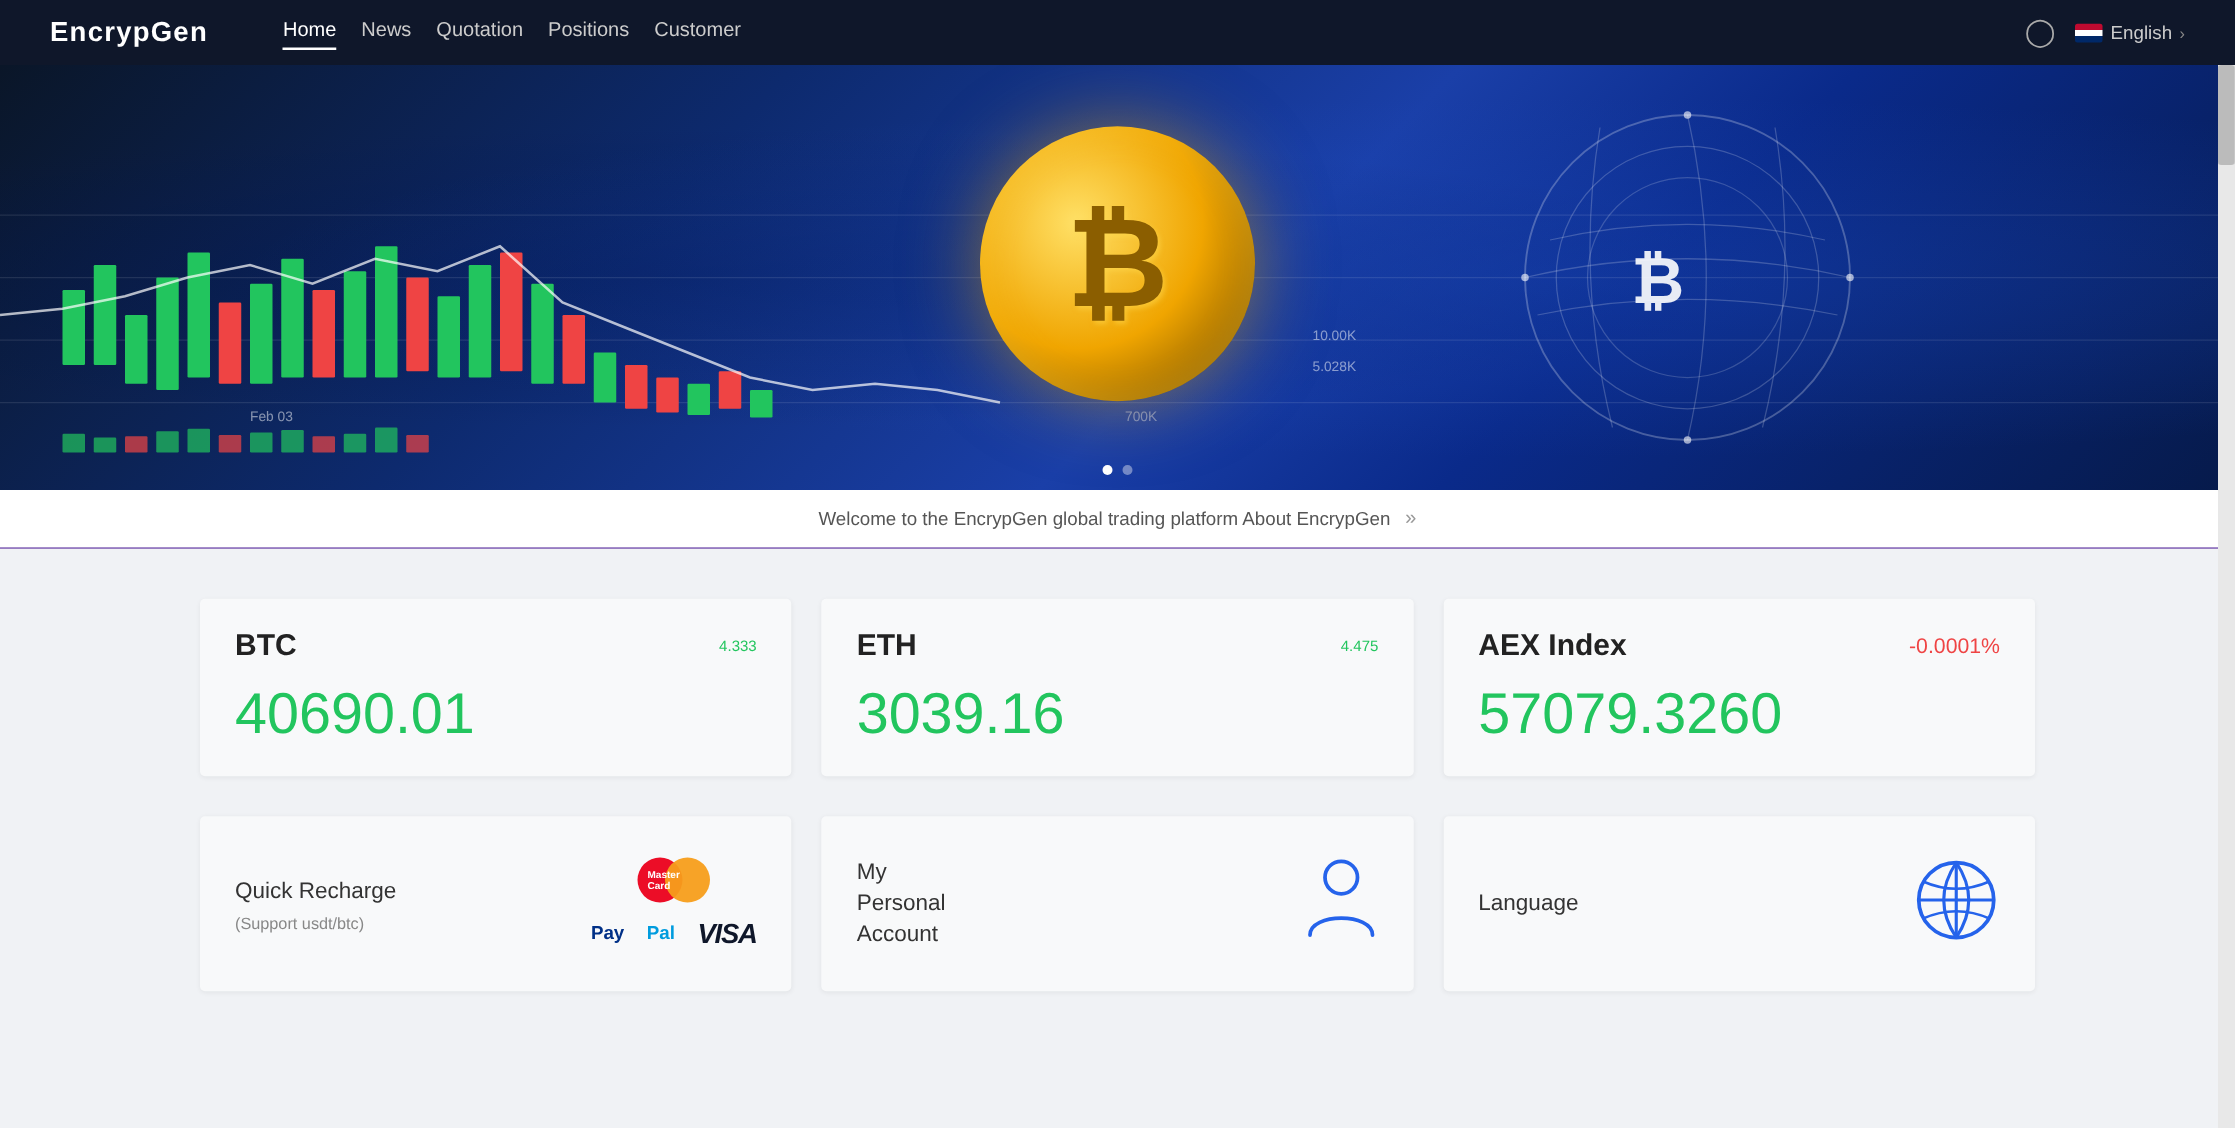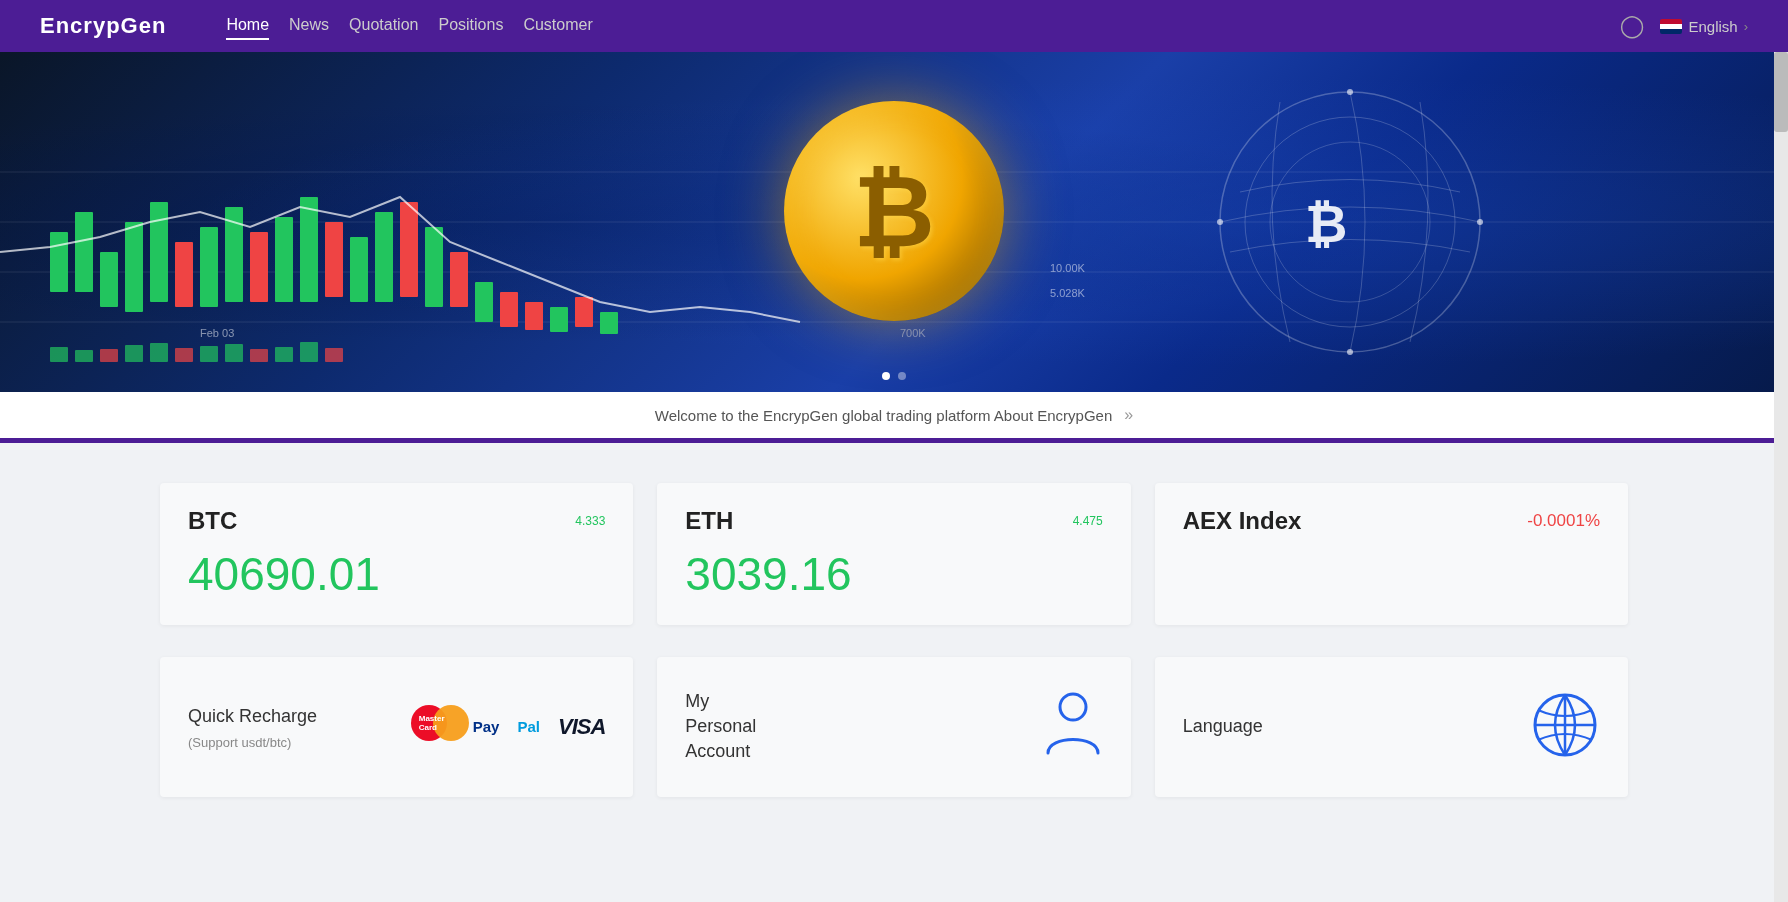--- a/index.html
+++ b/index.html
@@ -1,20 +1,20 @@
 <!DOCTYPE html>
 <html><head>
   <meta charset="utf-8">
   <style>
     * { margin: 0; padding: 0; box-sizing: border-box; }
     body { font-family: 'Segoe UI', Arial, sans-serif; background: #f0f2f5; min-width: 1788px; }
 
     
     .navbar {
-      background: #4c1d95;
+      background: #0f172a;
       display: flex;
       align-items: center;
       padding: 0 40px;
       height: 52px;
       position: relative;
       z-index: 10;
     }
     .navbar-brand {
       color: #fff;
       font-size: 22px;
@@ -129,21 +129,21 @@
     
     .welcome-bar {
       background: #fff;
       padding: 14px 40px;
       display: flex;
       align-items: center;
       justify-content: center;
       gap: 12px;
       font-size: 15px;
       color: #555;
-      border-bottom: 5px solid #4c1d95;
+      border-bottom: 1px solid #4c1d95;
     }
     .double-chevron {
       color: #999;
       font-size: 16px;
     }
 
     
     .main-content {
       padding: 40px 160px;
       background: #f0f2f5;
@@ -212,20 +212,21 @@
     }
     .action-card-subtitle {
       font-size: 13px;
       color: #888;
       margin-top: 6px;
     }
 
     
     .payment-icons {
       display: flex;
+      flex-direction: column;
       align-items: center;
       gap: 4px;
     }
     .mc-circle-left {
       width: 36px;
       height: 36px;
       border-radius: 50%;
       background: #eb001b;
       opacity: 0.95;
     }
@@ -405,20 +406,21 @@
         <span class="price-change-positive">4.475</span>
       </div>
       <div class="price-value">3039.16</div>
     </div>
 
     <div class="price-card">
       <div class="price-card-header">
         <span class="price-ticker">AEX Index</span>
         <span class="price-change-negative">-0.0001%</span>
       </div>
+      <div class="price-value">57079.3260</div>
     </div>
 
   </div>
 
   <div class="action-cards">
 
     <div class="action-card">
       <div class="action-card-content">
         <div class="action-card-title">Quick Recharge</div>
         <div class="action-card-subtitle">(Support usdt/btc)</div>

